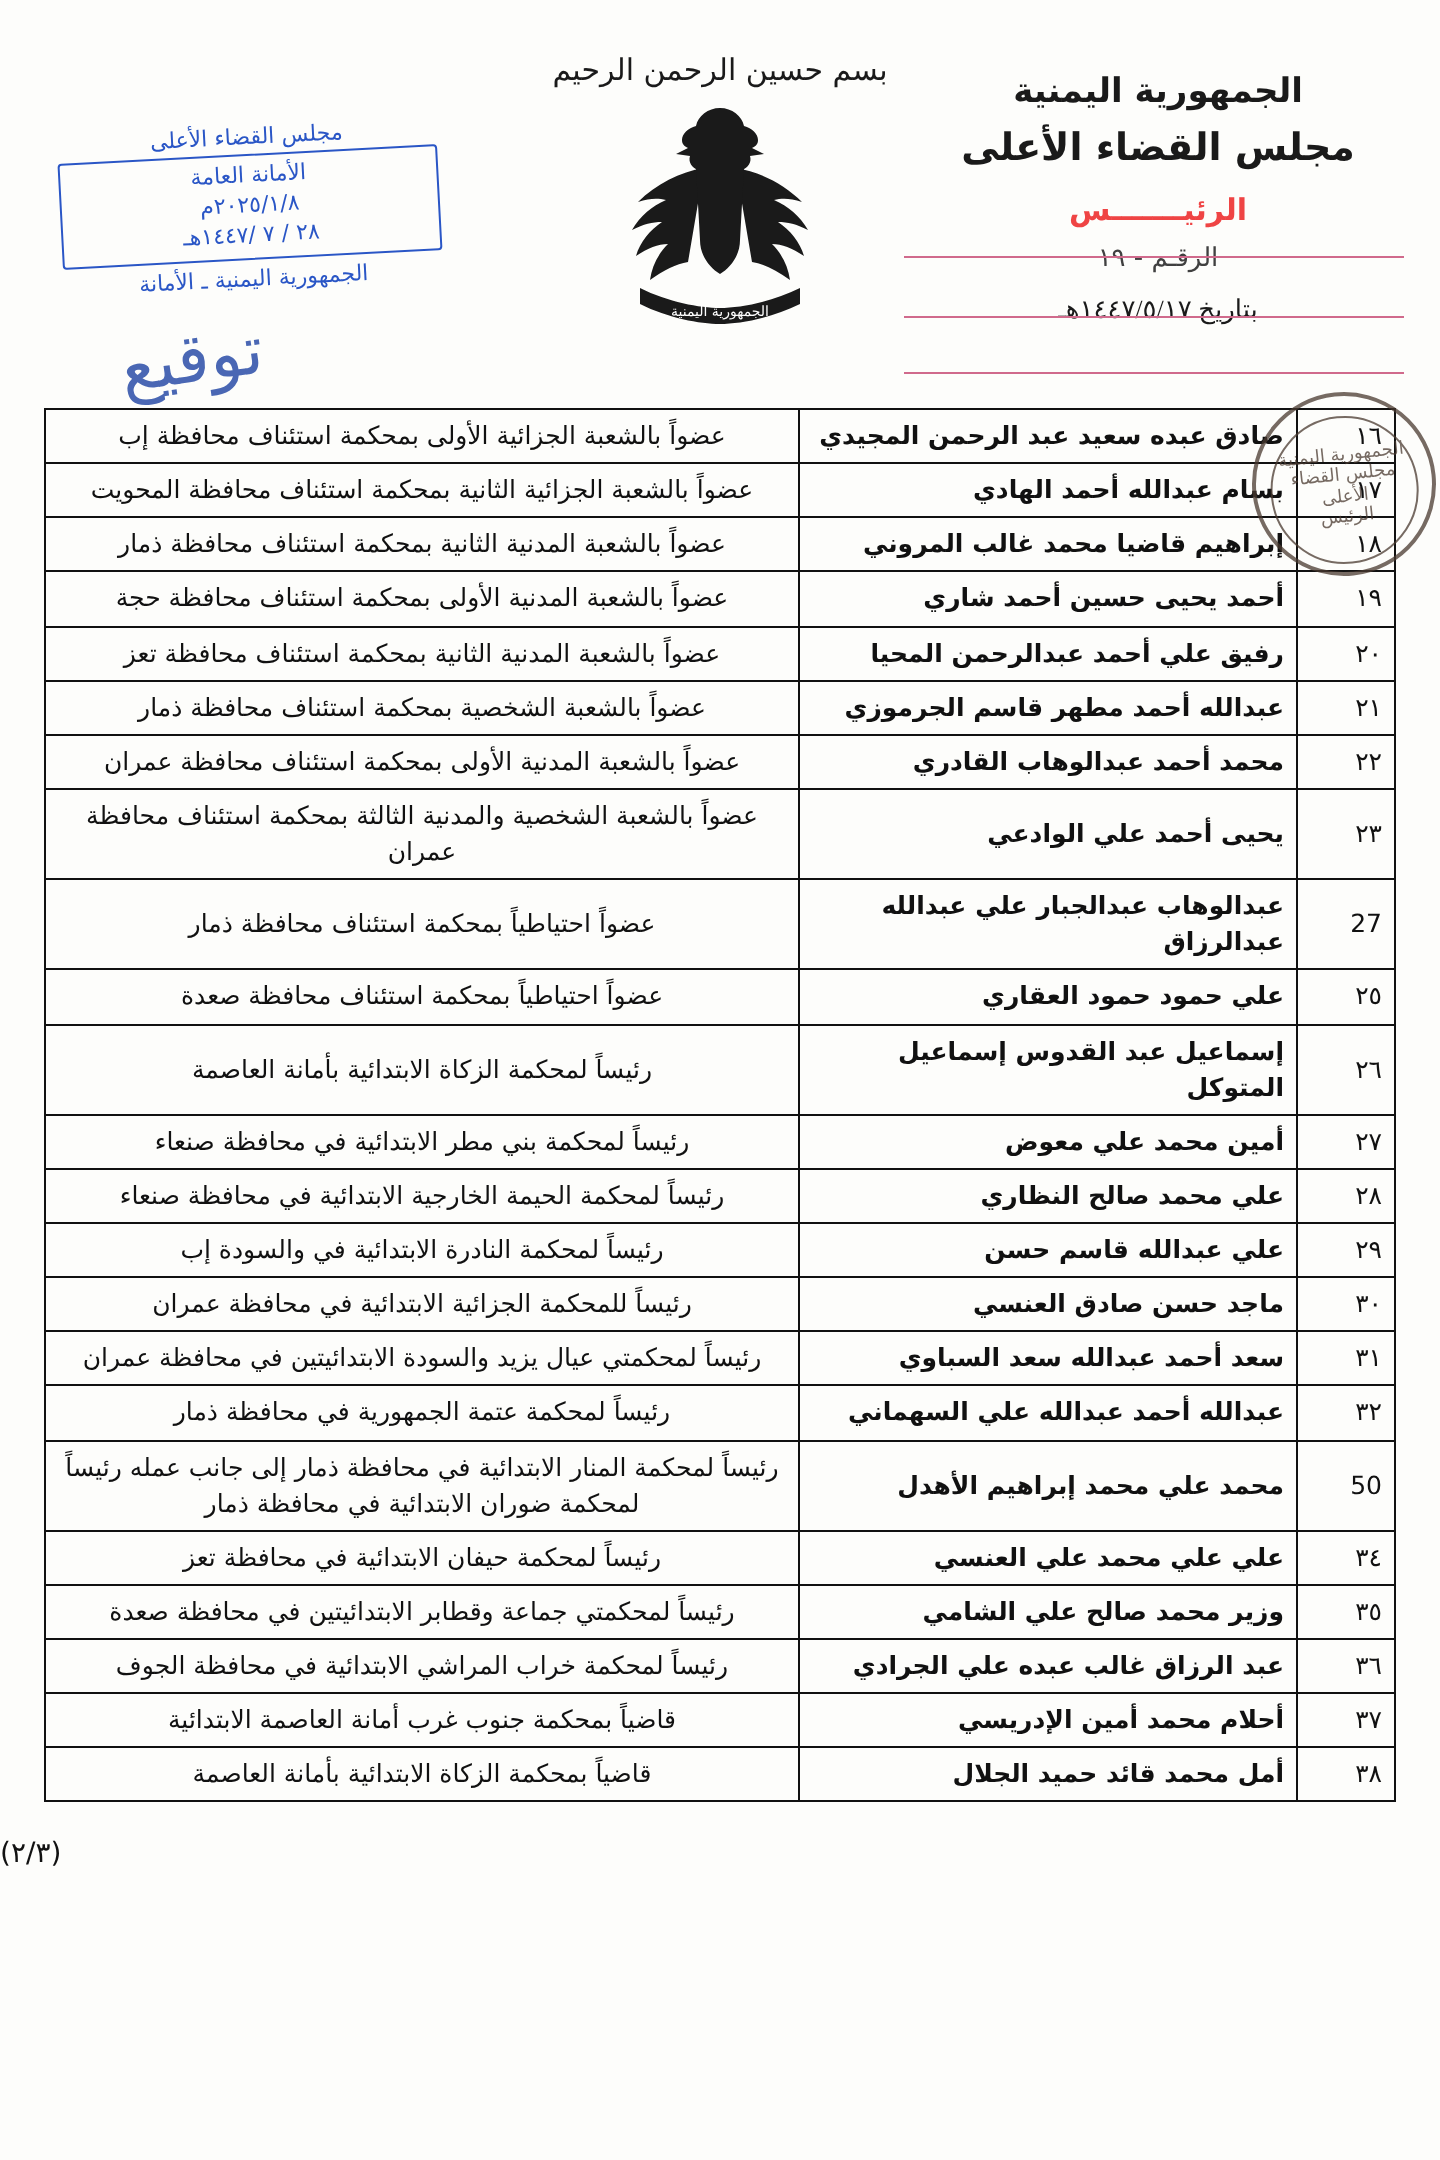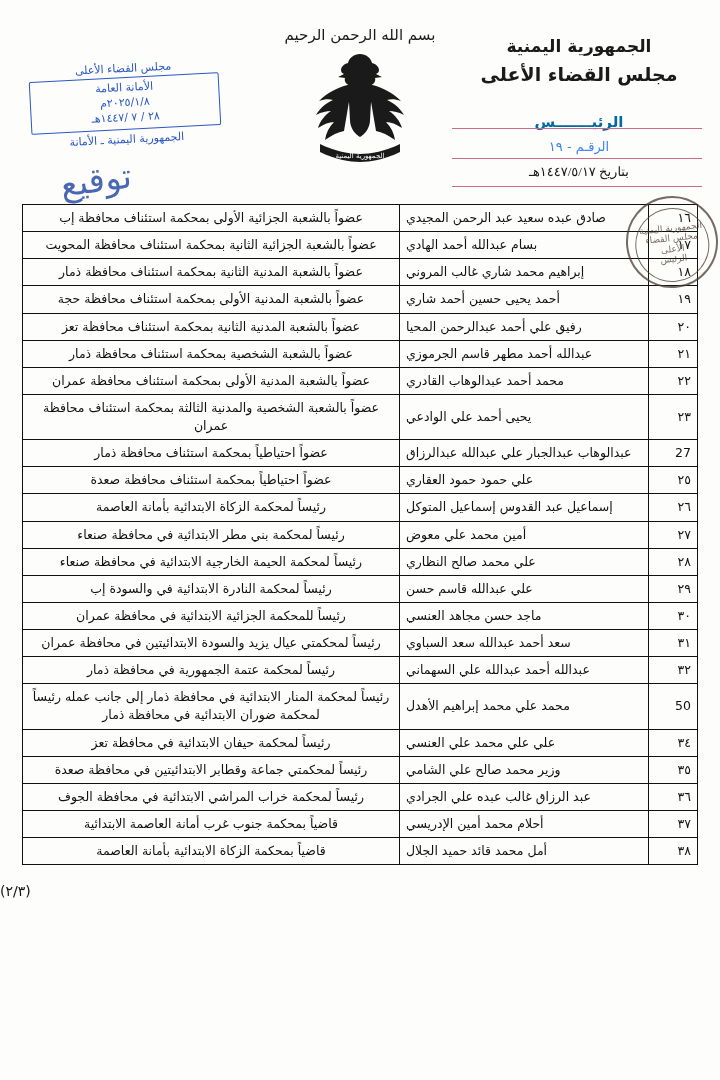--- a/index.html
+++ b/index.html
@@ -56,27 +56,27 @@
     width: 230px;
     text-align: center;
     color: #1a1a1a;
     font-family: "DejaVu Sans", serif;
     line-height: 1.45;
   }
   .title-block .l1 { font-size: 17px; font-weight: bold; }
   .title-block .l2 { font-size: 19px; font-weight: bold; margin-top: 2px; }
   .title-block .l3 {
     font-size: 15px;
-    color: #0369a1;
-    margin-top: 24px;
+    color: #ef4444;
+    margin-top: 7px;
     font-weight: bold;
   }
   .title-block .l4 {
     font-size: 13px;
-    color: #3b82f6;
+    color: #404040;
     margin-top: 4px;
   }
   .title-block .l5 {
     font-size: 13px;
     color: #1a1a1a;
     margin-top: 6px;
     font-family: Liberation Serif, serif;
   }
   .pink-rule {
     position: absolute;
@@ -173,22 +173,22 @@
     padding: 4px 6px;
     vertical-align: middle;
     line-height: 1.45;
   }
   td.num {
     width: 36px;
     font-size: 13px;
   }
   td.name {
     width: 236px;
-    text-align: left;
-    font-weight: normal;
+    text-align: right;
+    font-weight: bold;
     font-size: 13px;
   }
   td.role {
     text-align: center;
     font-size: 12.5px;
   }
   .pagenum {
     text-align: left;
     font-size: 14px;
     color: #111;
@@ -196,21 +196,21 @@
     font-family: "DejaVu Sans", serif;
   }
 </style>
 </head>
 <body>
 
 <div class="page">
 
   <div class="header">
 
-    <div class="basmala">بسم الله الرحمن الرحيم</div>
+    <div class="basmala">بسم حسين الرحمن الرحيم</div>
 
     <div class="emblem">
       <svg width="116" height="120" viewBox="0 0 116 120" xmlns="http://www.w3.org/2000/svg">
         <g fill="#1a1a1a">
 
           <path d="M58 10 c-6 0 -11 4 -12 9 c-4 1 -7 4 -7 7 c0 2 1 3 3 4 l-6 3 l7 1 c-1 3 1 6 4 7 l-3 4 l6 -1 c2 3 5 4 8 4 c3 0 6 -1 8 -4 l6 1 l-3 -4 c3 -1 5 -4 4 -7 l7 -1 l-6 -3 c2 -1 3 -2 3 -4 c0 -3 -3 -6 -7 -7 c-1 -5 -6 -9 -12 -9 z"></path>
 
           <path d="M50 40 c-12 2 -24 8 -33 17 c6 -2 10 -2 14 -1 c-7 3 -13 8 -17 15 c6 -3 10 -4 15 -4 c-6 4 -11 10 -13 17 c6 -4 11 -6 16 -6 c-5 5 -8 11 -9 18 c7 -5 13 -8 19 -9 l8 -47 z"></path>
           <path d="M66 40 c12 2 24 8 33 17 c-6 -2 -10 -2 -14 -1 c7 3 13 8 17 15 c-6 -3 -10 -4 -15 -4 c6 4 11 10 13 17 c-6 -4 -11 -6 -16 -6 c5 5 8 11 9 18 c-7 -5 -13 -8 -19 -9 l-8 -47 z"></path>
 
@@ -269,21 +269,21 @@
         <td class="name">صادق عبده سعيد عبد الرحمن المجيدي</td>
         <td class="role">عضواً بالشعبة الجزائية الأولى بمحكمة استئناف محافظة إب</td>
       </tr>
       <tr>
         <td class="num">١٧</td>
         <td class="name">بسام عبدالله أحمد الهادي</td>
         <td class="role">عضواً بالشعبة الجزائية الثانية بمحكمة استئناف محافظة المحويت</td>
       </tr>
       <tr>
         <td class="num">١٨</td>
-        <td class="name">إبراهيم محمد شاري غالب المروني</td>
+        <td class="name">إبراهيم قاضيا محمد غالب المروني</td>
         <td class="role">عضواً بالشعبة المدنية الثانية بمحكمة استئناف محافظة ذمار</td>
       </tr>
       <tr>
         <td class="num">١٩</td>
         <td class="name">أحمد يحيى حسين أحمد شاري</td>
         <td class="role">عضواً بالشعبة المدنية الأولى بمحكمة استئناف محافظة حجة</td>
       </tr>
       <tr>
         <td class="num">٢٠</td>
         <td class="name">رفيق علي أحمد عبدالرحمن المحيا</td>
@@ -329,21 +329,21 @@
         <td class="name">علي محمد صالح النظاري</td>
         <td class="role">رئيساً لمحكمة الحيمة الخارجية الابتدائية في محافظة صنعاء</td>
       </tr>
       <tr>
         <td class="num">٢٩</td>
         <td class="name">علي عبدالله قاسم حسن</td>
         <td class="role">رئيساً لمحكمة النادرة الابتدائية في والسودة إب</td>
       </tr>
       <tr>
         <td class="num">٣٠</td>
-        <td class="name">ماجد حسن مجاهد العنسي</td>
+        <td class="name">ماجد حسن صادق العنسي</td>
         <td class="role">رئيساً للمحكمة الجزائية الابتدائية في محافظة عمران</td>
       </tr>
       <tr>
         <td class="num">٣١</td>
         <td class="name">سعد أحمد عبدالله سعد السباوي</td>
         <td class="role">رئيساً لمحكمتي عيال يزيد والسودة الابتدائيتين في محافظة عمران</td>
       </tr>
       <tr>
         <td class="num">٣٢</td>
         <td class="name">عبدالله أحمد عبدالله علي السهماني</td>

